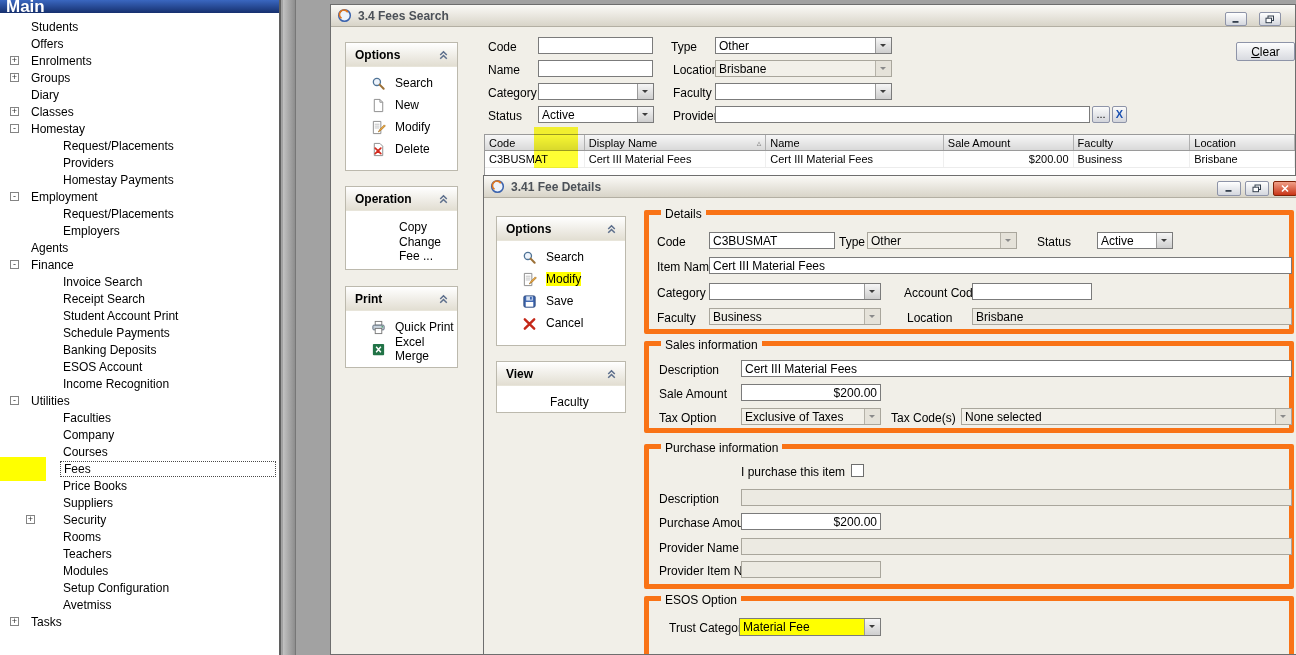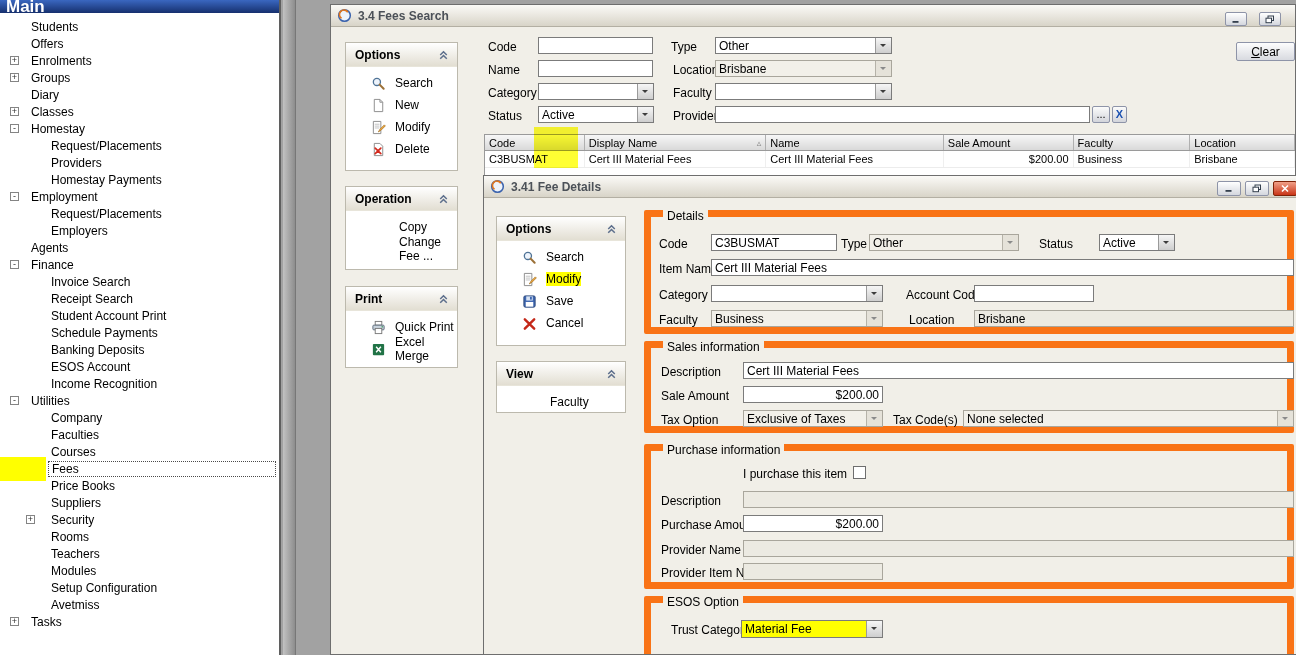--- a/index.html
+++ b/index.html
@@ -5,21 +5,21 @@
   * { margin:0; padding:0; box-sizing:border-box; }
   body { font-family:"Liberation Sans","DejaVu Sans",sans-serif; }
   .screen { position:relative; width:1296px; height:655px; background:#a2a2a2; overflow:hidden; font-size:12px; color:#000; }
 
   
   .nav-panel { position:absolute; left:0; top:0; width:281px; height:655px; background:#fff; border-right:2px solid #5f5f5f; }
   .nav-header { height:13px; background:linear-gradient(180deg,#3a67c0,#16306e); color:#fff; font-weight:bold; font-size:17px; line-height:13px; padding-left:6px; overflow:hidden; }
   .tree { padding-top:5px; }
   .tree-row { position:relative; height:17px; display:flex; align-items:center; white-space:nowrap; }
   .tree-row.lvl1 { padding-left:28px; }
-  .tree-row.lvl2 { padding-left:48px; }
+  .tree-row.lvl2 { padding-left:60px; }
   .expand-box { position:absolute; width:9px; height:9px; border:1px solid #848484; background:#fff; font-size:9px; line-height:7px; text-align:center; color:#333; top:4px; }
   .lvl1 > .expand-box { left:10px; }
   .lvl2 > .expand-box { left:26px; }
   .tree-label { padding:0 3px; }
   .tree-row.selected::before { content:""; position:absolute; left:0; top:-3px; width:46px; height:24px; background:#ffff00; }
   .tree-row.selected .tree-label { flex:1; margin-right:3px; background:#fff; border:1px dotted #4a4a4a; position:relative; }
   .splitter { position:absolute; left:283px; top:0; width:13px; height:655px; background:linear-gradient(90deg,#c2c2c2,#8d8d8d); border-right:1px solid #777; }
 
   
   .window { position:absolute; background:#f1efe8; border:1px solid #6e6e6e; }
@@ -52,21 +52,21 @@
   .combo.disabled { background:#f2f0e9; border-color:#a9a69c; }
   .combo.disabled .cbtn { background:#e5e2d9; border-left-color:#b5b2a8; }
   .combo.disabled .cbtn::after { border-top-color:#8a8a8a; }
   .push-btn { position:absolute; display:block; border:1px solid #8e94a8; border-radius:2px; background:linear-gradient(180deg,#fdfdfd,#d8dae0); font-size:12px; text-align:center; font-family:inherit; }
   .push-btn::first-letter { text-decoration:underline; }
   .mini-btn { position:absolute; border:1px solid #8e94a8; border-radius:2px; background:linear-gradient(180deg,#fbfbfb,#d3d5db); font-size:11px; line-height:14px; text-align:center; }
   .mini-btn.xblue { color:#1a50b0; font-weight:bold; }
   .checkbox { position:absolute; width:13px; height:13px; border:1px solid #6e6e6e; background:#fff; }
 
   
-  .fs { position:absolute; border:7px solid #f97316; border-radius:2px; }
+  .fs { position:absolute; border:5px solid #f97316; border-radius:2px; }
   .fs > .legend { position:absolute; top:-8px; left:12px; background:#f1efe8; padding:0 4px; font-size:12px; }
 
   
   .grid { position:absolute; background:#fff; border:1px solid #9a9a9a; overflow:hidden; }
   .grid-header { display:flex; height:16px; background:linear-gradient(180deg,#f7f7f7,#d9d9d9); border-bottom:1px solid #9a9a9a; }
   .gh-cell { font-size:11px; padding:1px 4px 0; border-right:1px solid #b0b0b0; display:flex; align-items:center; overflow:hidden; white-space:nowrap; }
   .gh-cell .sort { margin-left:auto; color:#8a8a8a; font-size:9px; }
   .grid-row { display:flex; height:17px; border-bottom:1px solid #ececec; }
   .gr-cell { font-size:11px; padding:2px 4px 0; border-right:1px solid #efefef; white-space:nowrap; overflow:hidden; }
   .gr-cell.num { text-align:right; }
@@ -153,24 +153,24 @@
           <span class="tree-label">ESOS Account</span>
         </div>
         <div class="tree-row lvl2">
           <span class="tree-label">Income Recognition</span>
         </div>
         <div class="tree-row lvl1">
           <span class="expand-box">-</span>
           <span class="tree-label">Utilities</span>
         </div>
         <div class="tree-row lvl2">
+          <span class="tree-label">Faculties</span>
+        </div>
+        <div class="tree-row lvl2">
           <span class="tree-label">Company</span>
-        </div>
-        <div class="tree-row lvl2">
-          <span class="tree-label">Faculties</span>
         </div>
         <div class="tree-row lvl2">
           <span class="tree-label">Courses</span>
         </div>
         <div class="tree-row lvl2 selected">
           <span class="tree-label">Fees</span>
         </div>
         <div class="tree-row lvl2">
           <span class="tree-label">Price Books</span>
         </div>

